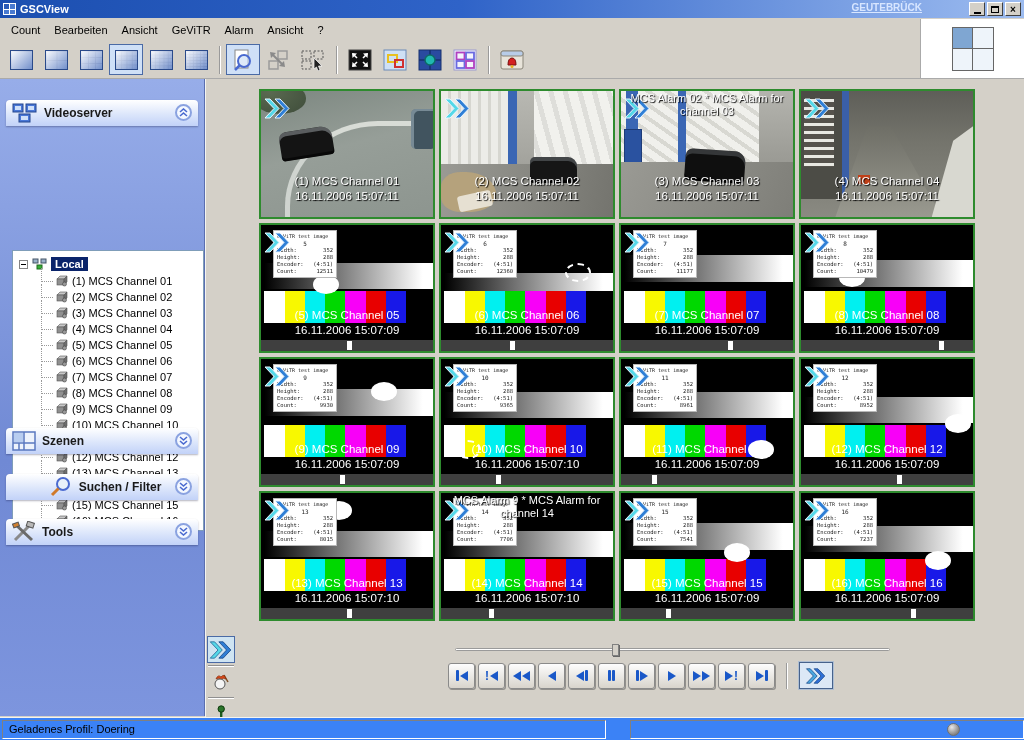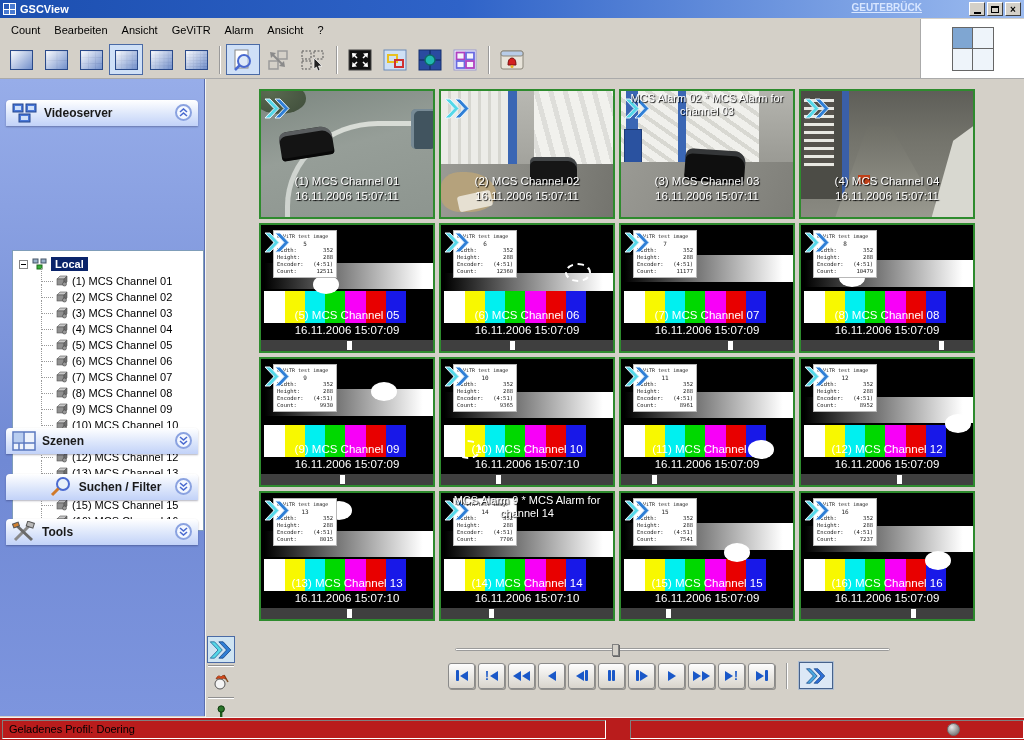--- a/index.html
+++ b/index.html
@@ -130,21 +130,21 @@
   .pbtn{width:27px;height:26px;background:linear-gradient(180deg,#fdfdfd,#d8d4cc);border:1px solid #8a8a8a;border-radius:3px;
         box-shadow:1px 1px 0 rgba(80,80,80,.5);display:flex;align-items:center;justify-content:center;gap:1px;}
   .tk-lt{width:0;height:0;border-top:5px solid transparent;border-bottom:5px solid transparent;border-right:8px solid #1a58c8;}
   .tk-rt{width:0;height:0;border-top:5px solid transparent;border-bottom:5px solid transparent;border-left:8px solid #1a58c8;}
   .tk-bar{width:3px;height:11px;background:#1a58c8;border-radius:1px;}
   .tk-excl{color:#1a58c8;font-weight:bold;font-size:12px;line-height:1;font-family:"Liberation Sans",sans-serif;}
   .trsep{width:2px;height:26px;margin:0 8px;border-left:1px solid #9a9a9a;border-right:1px solid #fff;}
   .live{width:34px;height:27px;border:1px solid #46628c;background:#dce8f6;display:flex;align-items:center;justify-content:center;
         box-shadow:0 0 0 1px #aebed2;}
   
-  .statusbar{position:absolute;left:0;top:717px;width:1024px;height:23px;background:#b91c1c;border-top:1px solid #f4f4f0;
+  .statusbar{position:absolute;left:0;top:717px;width:1024px;height:23px;background:#3b82f6;border-top:1px solid #f4f4f0;
              display:flex;align-items:center;gap:22px;}
   .spanel{height:19px;border:1px solid;border-color:#808080 #fff #fff #808080;display:flex;align-items:center;padding:0 6px;margin-left:2px;}
   .sp-left{width:616px;}
   .sp-right{width:402px;}
   .statdot{width:13px;height:13px;border-radius:50%;margin-left:310px;
     background:radial-gradient(circle at 35% 30%,#e8e8e8,#9a9a9a 55%,#606060);border:1px solid #707070;}
 </style>
 </head>
 <body>
 

